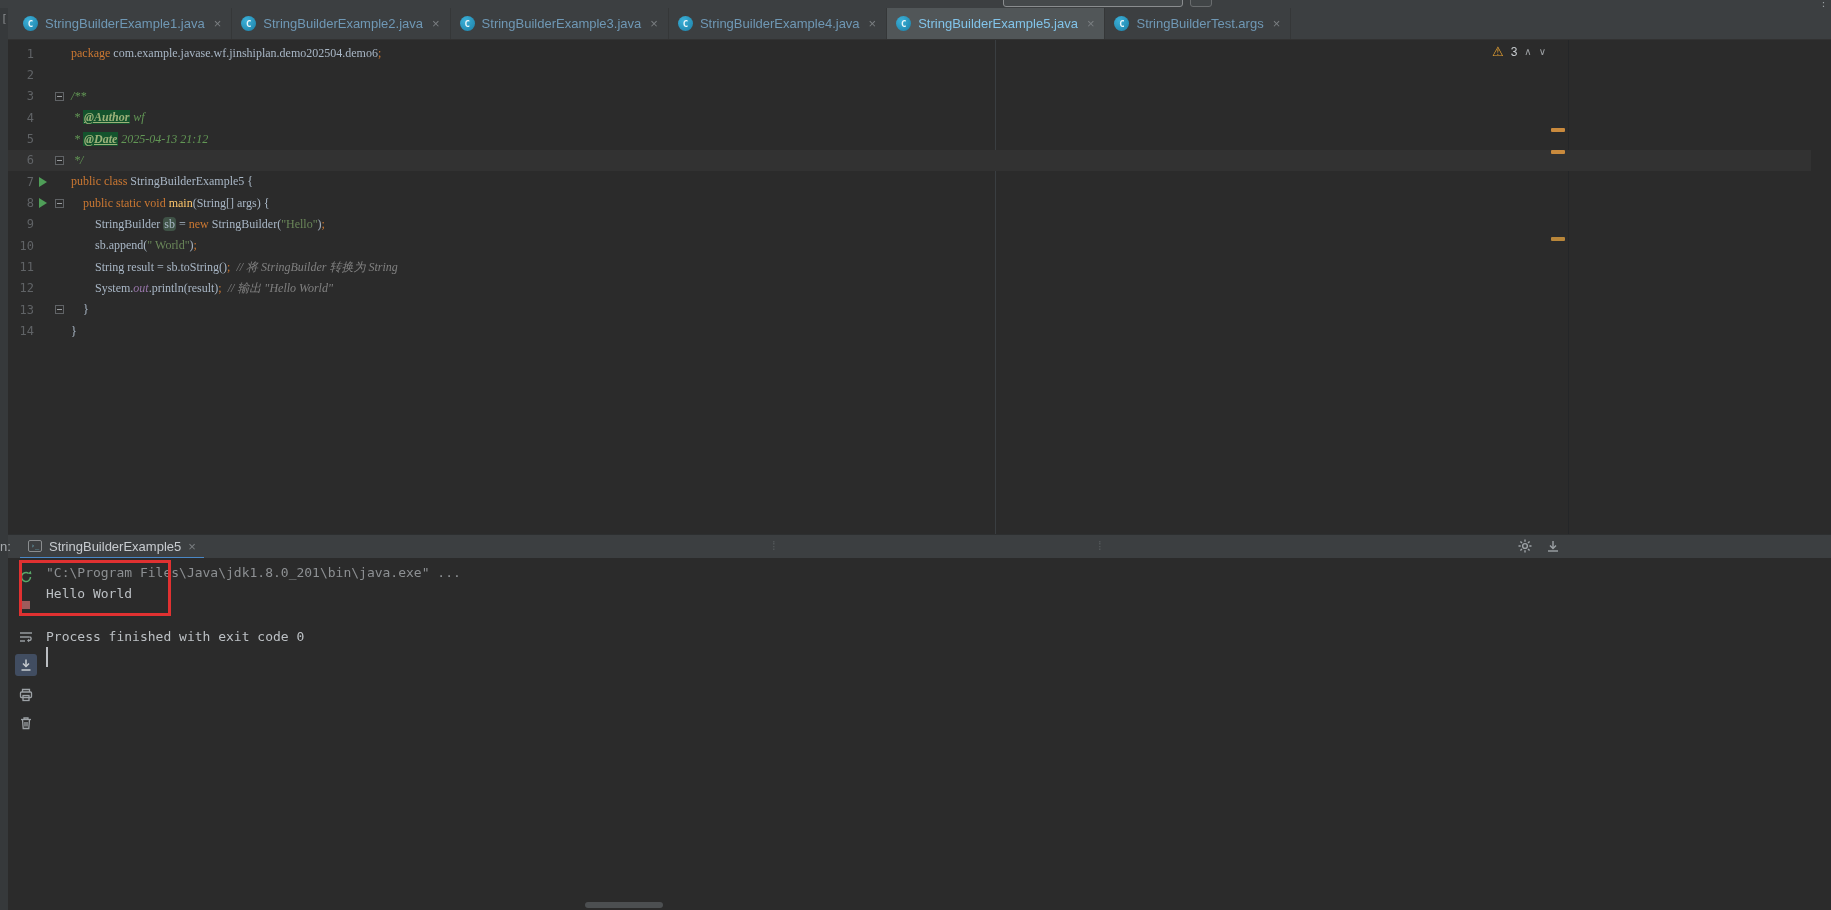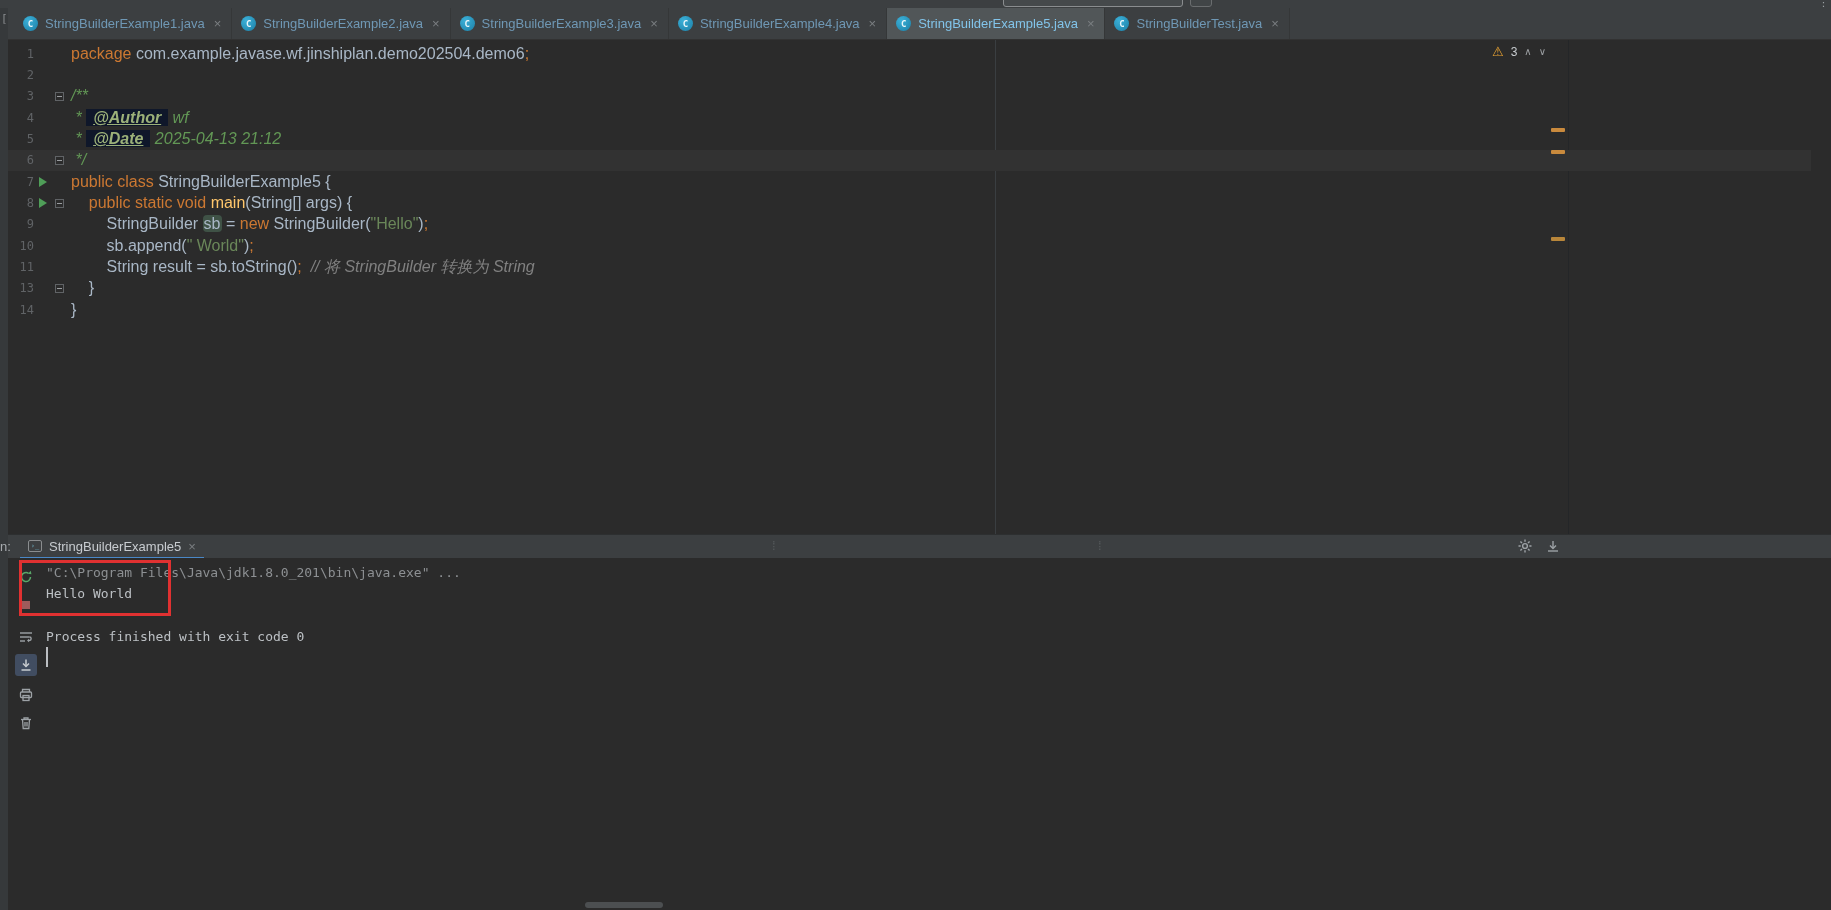--- a/index.html
+++ b/index.html
@@ -38,27 +38,27 @@
   .pane-divider { position:absolute; left:1560px; top:0; bottom:0; width:1px; background:#242628; }
   .code-area { position:absolute; left:0; top:3px; right:20px; }
   .crow { display:flex; align-items:center; height:21.35px; white-space:pre; }
   .crow.caret-line { background:#323232; }
   .ln { width:26px; flex:none; text-align:right; color:#606366; font-size:12px; font-family:"DejaVu Sans Mono",monospace; }
   .runcol { width:18px; flex:none; display:flex; justify-content:center; align-items:center; }
   .runarrow { width:0; height:0; border-left:8px solid #4f9e58; border-top:5px solid transparent; border-bottom:5px solid transparent; }
   .foldcol { width:14px; flex:none; display:flex; justify-content:center; align-items:center; }
   .fold { width:9px; height:9px; border:1px solid #606366; position:relative; background:#2b2b2b; }
   .fold::after { content:""; position:absolute; left:1px; right:1px; top:3px; height:1px; background:#9a9da0; }
-  .cline { font-family:Liberation Sans, sans-serif; font-size:16px; color:#a9b7c6; padding-left:5px; }
+  .cline { font-family:Liberation Serif, serif; font-size:12px; color:#a9b7c6; padding-left:5px; }
   .tk-k { color:#cc7832; }
   .tk-t { color:#a9b7c6; }
   .tk-s { color:#6a8759; }
   .tk-c { color:#808080; font-style:italic;text-align:right; }
   .tk-d { color:#629755; font-style:italic; }
-  .tk-g { color:#9cb179; background:#0f172a; text-decoration:underline; font-style:italic; font-weight:bold; padding:0 7px; }
+  .tk-g { color:#9cb179; background:#14532d; text-decoration:underline; font-style:italic; font-weight:bold; padding:0 1px; }
   .tk-f { color:#9876aa; font-style:italic; }
   .tk-m { color:#ffc66b; }
   .tk-h { color:#a9b7c6; background:#3f5246; border-radius:4px; padding:0 1px; }
 
   .inspections { position:absolute; left:1484px; top:4px; display:flex; align-items:center; gap:7px;
       font-size:12px; color:#c8ccd0; }
   .warn-tri { color:#f0a732; font-size:13px; }
   .chev { color:#9da0a3; font-size:10px; }
   .stripe-mark { position:absolute; left:1543px; width:14px; height:4px; border-radius:1px; }
 
@@ -127,40 +127,41 @@
         <span class="tab-label">StringBuilderExample4.java</span>
         <span class="tab-close">×</span>
       </div>
       <div class="tab active">
         <span class="class-icon">C</span>
         <span class="tab-label">StringBuilderExample5.java</span>
         <span class="tab-close">×</span>
       </div>
       <div class="tab">
         <span class="class-icon">C</span>
-        <span class="tab-label">StringBuilderTest.java</span>
+        <span class="tab-label">StringBuilderTest.args</span>
         <span class="tab-close">×</span>
       </div>
     </div>
 
   <div class="editor">
     <div class="guide"></div>
     <div class="pane-divider"></div>
     <div class="code-area" id="codearea">
         <div class="crow"><span class="ln">1</span><span class="runcol"></span><span class="foldcol"></span><span class="cline"><span class="tk-k">package</span><span class="tk-t"> com.example.javase.wf.jinshiplan.demo202504.demo6</span><span class="tk-k">;</span></span></div>
         <div class="crow"><span class="ln">2</span><span class="runcol"></span><span class="foldcol"></span><span class="cline"></span></div>
         <div class="crow"><span class="ln">3</span><span class="runcol"></span><span class="foldcol"><span class="fold"></span></span><span class="cline"><span class="tk-d">/**</span></span></div>
         <div class="crow"><span class="ln">4</span><span class="runcol"></span><span class="foldcol"></span><span class="cline"><span class="tk-d"> * </span><span class="tk-g">@Author</span><span class="tk-d"> wf</span></span></div>
         <div class="crow"><span class="ln">5</span><span class="runcol"></span><span class="foldcol"></span><span class="cline"><span class="tk-d"> * </span><span class="tk-g">@Date</span><span class="tk-d"> 2025-04-13 21:12</span></span></div>
         <div class="crow caret-line"><span class="ln">6</span><span class="runcol"></span><span class="foldcol"><span class="fold"></span></span><span class="cline"><span class="tk-d"> */</span></span></div>
         <div class="crow"><span class="ln">7</span><span class="runcol"><span class="runarrow"></span></span><span class="foldcol"></span><span class="cline"><span class="tk-k">public class</span><span class="tk-t"> StringBuilderExample5 {</span></span></div>
         <div class="crow"><span class="ln">8</span><span class="runcol"><span class="runarrow"></span></span><span class="foldcol"><span class="fold"></span></span><span class="cline"><span class="tk-t">    </span><span class="tk-k">public static void</span><span class="tk-t"> </span><span class="tk-m">main</span><span class="tk-t">(String[] args) {</span></span></div>
         <div class="crow"><span class="ln">9</span><span class="runcol"></span><span class="foldcol"></span><span class="cline"><span class="tk-t">        StringBuilder </span><span class="tk-h">sb</span><span class="tk-t"> = </span><span class="tk-k">new</span><span class="tk-t"> StringBuilder(</span><span class="tk-s">"Hello"</span><span class="tk-t">)</span><span class="tk-k">;</span></span></div>
         <div class="crow"><span class="ln">10</span><span class="runcol"></span><span class="foldcol"></span><span class="cline"><span class="tk-t">        sb.append(</span><span class="tk-s">" World"</span><span class="tk-t">)</span><span class="tk-k">;</span></span></div>
         <div class="crow"><span class="ln">11</span><span class="runcol"></span><span class="foldcol"></span><span class="cline"><span class="tk-t">        String result = sb.toString()</span><span class="tk-k">;</span><span class="tk-c">  // 将 StringBuilder 转换为 String</span></span></div>
+        <div class="crow"><span class="ln">12</span><span class="runcol"></span><span class="foldcol"></span><span class="cline"><span class="tk-t">        System.</span><span class="tk-f">out</span><span class="tk-t">.println(result)</span><span class="tk-k">;</span><span class="tk-c">  // 输出 "Hello World"</span></span></div>
         <div class="crow"><span class="ln">13</span><span class="runcol"></span><span class="foldcol"><span class="fold"></span></span><span class="cline"><span class="tk-t">    }</span></span></div>
         <div class="crow"><span class="ln">14</span><span class="runcol"></span><span class="foldcol"></span><span class="cline"><span class="tk-t">}</span></span></div>
       </div>
 
     <div class="inspections">
       <span class="warn-tri">⚠</span>
       <span>3</span>
       <span class="chev">∧</span>
       <span class="chev">∨</span>
     </div>

